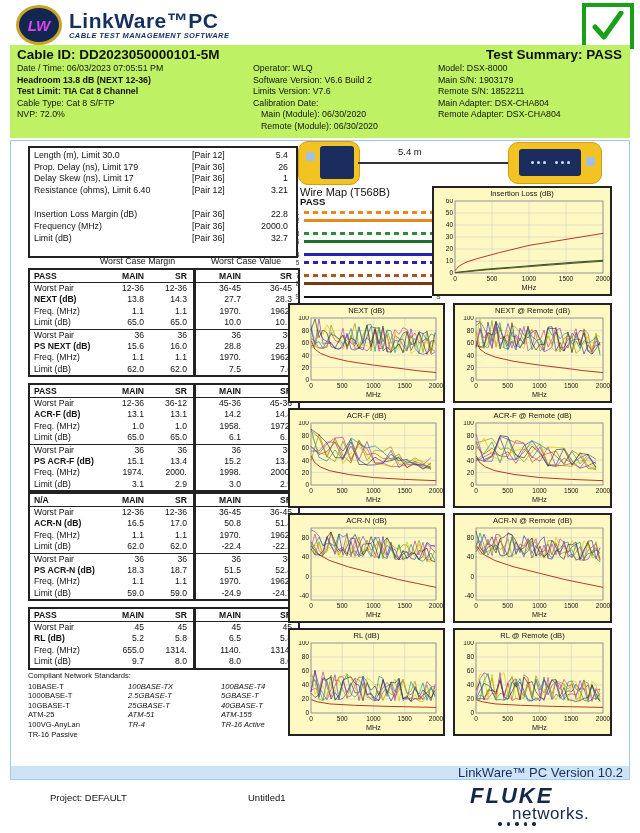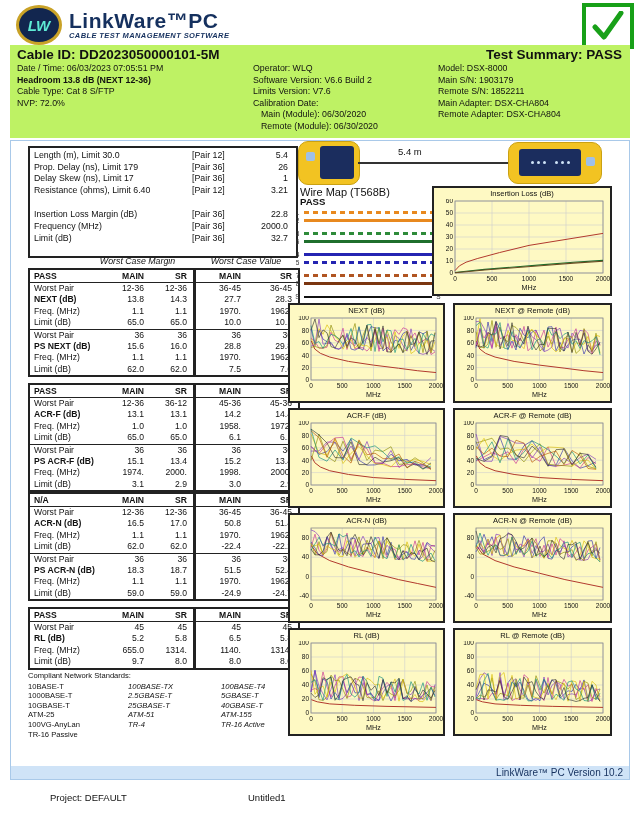--- a/index.html
+++ b/index.html
@@ -2,21 +2,21 @@
 <html><head>
 <meta charset="utf-8">
 <style>
   html,body{margin:0;padding:0;background:#fff;}
   .page{position:relative;width:640px;height:833px;background:#fff;
         font-family:"Liberation Sans",sans-serif;color:#111;overflow:hidden;}
 
   
   .logo{position:absolute;left:16px;top:5px;display:flex;align-items:center;gap:7px;}
   .lw-badge{width:40px;height:34px;border-radius:50%;background:#12264f;border:3px solid #c9a227;
-            display:flex;align-items:center;justify-content:center;color:#5eead4;font-weight:bold;
+            display:flex;align-items:center;justify-content:center;color:#d946ef;font-weight:bold;
             font-style:italic;font-size:15px;}
   .logo-title{font-size:21px;font-weight:bold;color:#15305e;line-height:20px;letter-spacing:.5px;}
   .logo-sub{font-size:7.5px;font-weight:bold;font-style:italic;color:#15305e;letter-spacing:.4px;}
 
   .check-box{position:absolute;left:582px;top:3px;width:44px;height:38px;background:#fff;
              border:4px solid #18a018;display:flex;align-items:center;justify-content:center;}
 
   
   .hdrbox{position:absolute;left:10px;top:45px;width:620px;height:93px;background:#bef264;}
   .hdr-line1{position:absolute;left:7px;top:2px;font-size:13.5px;font-weight:bold;}
@@ -26,32 +26,32 @@
   .hdr-col.c2{left:243px;width:200px;}
   .hdr-col.c3{left:428px;width:190px;}
   .hdr-col .b{font-weight:bold;}
   .hdr-col .ind{padding-left:8px;}
 
   
   .mainbox{position:absolute;left:10px;top:140px;width:618px;height:638px;background:#fff;
            border:1px solid #a9c9e9;}
   .verstrip{position:absolute;left:0;bottom:0;width:100%;height:13px;background:#cfe3f7;
             display:flex;align-items:center;justify-content:flex-end;}
-  .verstrip span{font-size:10px;color:#15305e;padding-right:6px;}
+  .verstrip span{font-size:13px;color:#15305e;padding-right:6px;}
 
   
   .sumbox{position:absolute;left:28px;top:146px;width:266px;height:104px;border:2px solid #222;
           font-size:8.8px;padding:2px 0;}
   .sumrow{display:flex;line-height:11.6px;}
   .sumrow .lb{flex:1;padding-left:4px;}
   .sumrow .pr{width:52px;}
   .sumrow .vl{width:44px;text-align:right;padding-right:8px;}
   .sumgap{height:13px;}
 
-  .wc-hdr{position:absolute;top:256px;font-size:8.8px;text-align:center;font-style:italic;}
+  .wc-hdr{position:absolute;top:256px;font-size:8.8px;text-align:center;}
   .wc-hdr.m{left:80px;width:115px;}
   .wc-hdr.v{left:196px;width:100px;}
 
   .rtable{position:absolute;left:28px;width:268px;font-size:8.6px;}
   .rt-left{position:absolute;left:0;top:0;width:163px;border:2px solid #222;}
   .rt-right{position:absolute;left:166px;top:0;width:102px;border:2px solid #222;}
   .rt-hrow{display:flex;line-height:12px;border-bottom:1px solid #222;font-weight:bold;}
   .rt-row{display:flex;line-height:11.4px;}
   .rt-grp{border-bottom:1px solid #222;}
   .rt-grp:last-child{border-bottom:none;}
@@ -117,20 +117,21 @@
       <polyline points="4,16 13,26 30,2" fill="none" stroke="#18a018" stroke-width="5" stroke-linecap="round" stroke-linejoin="round"></polyline>
     </svg>
   </div>
 
   <div class="hdrbox">
     <div class="hdr-line1">Cable ID: DD2023050000101-5M</div>
     <div class="hdr-summary">Test Summary: PASS</div>
     <div class="hdr-col c1" id="hcol0">
         <div>Date / Time: 06/03/2023  07:05:51 PM</div>
         <div class="b ">Headroom 13.8 dB (NEXT 12-36)</div>
+        <div class="b ">Test Limit: TIA Cat 8 Channel</div>
         <div>Cable Type: Cat 8 S/FTP</div>
         <div>NVP: 72.0%</div>
       </div>
     <div class="hdr-col c2" id="hcol1">
         <div>Operator: WLQ</div>
         <div>Software Version: V6.6 Build 2</div>
         <div>Limits Version: V7.6</div>
         <div>Calibration Date:</div>
         <div class="ind">Main (Module): 06/30/2020</div>
         <div class="ind">Remote (Module): 06/30/2020</div>
@@ -952,14 +953,25 @@
           <polyline points="21,58.2 25,54.0 29,55.9 33,52.9 37,36.9 41,58.6 45,52.4 49,53.3 53,54.8 57,58.4 61,38.4 65,56.9 69,57.1 73,43.9 77,56.4 81,34.7 85,44.6 89,52.1 93,44.2 97,53.2 101,39.8 105,41.4 109,43.2 113,48.3 117,42.6 121,58.5 125,56.4 129,40.3 133,42.1 137,56.3 141,58.2 145,48.0" fill="none" stroke="#8a8a00" stroke-width="0.7" opacity="0.9"></polyline>
           <polyline points="21,47.6 25,33.4 29,33.3 33,58.0 37,33.3 41,59.5 45,35.4 49,31.5 53,54.9 57,34.4 61,58.2 65,55.9 69,54.3 73,37.3 77,55.1 81,56.7 85,57.4 89,49.9 93,42.4 97,52.3 101,58.7 105,49.6 109,42.1 113,60.2 117,39.8 121,40.8 125,60.3 129,40.7 133,60.5 137,40.3 141,44.0 145,60.5" fill="none" stroke="#d8bc00" stroke-width="0.7" opacity="0.9"></polyline>
           <polyline points="21,56.6 25,58.4 29,39.8 33,32.4 37,50.3 41,59.1 45,58.5 49,59.3 53,57.5 57,41.2 61,44.9 65,37.5 69,53.2 73,59.9 77,59.8 81,37.8 85,49.2 89,38.1 93,45.9 97,58.7 101,53.2 105,56.0 109,59.3 113,41.1 117,39.9 121,48.1 125,50.0 129,59.5 133,60.0 137,43.6 141,58.7 145,52.1" fill="none" stroke="#0a8a7a" stroke-width="0.7" opacity="0.9"></polyline>
           <polyline points="21,48.8 25,40.5 29,59.0 33,48.9 37,49.4 41,51.1 45,39.5 49,56.0 53,58.2 57,50.7 61,41.6 65,58.9 69,36.1 73,42.2 77,40.6 81,50.9 85,56.2 89,58.5 93,48.5 97,39.1 101,38.6 105,55.6 109,46.5 113,58.6 117,59.3 121,60.5 125,59.5 129,57.3 133,56.5 137,43.8 141,52.6 145,60.4" fill="none" stroke="#303030" stroke-width="0.7" opacity="0.9"></polyline>
         </svg>
       </div>
     </div>
 
   <div class="foot-proj">Project: DEFAULT</div>
   <div class="foot-doc">Untitled1</div>
+  <div class="fluke">
+    <div class="f1">FLUKE</div>
+    <div class="f2">networks.</div>
+    <div class="dots">
+        <i></i>
+        <i></i>
+        <i></i>
+        <i></i>
+        <i></i>
+      </div>
+  </div>
 
 </div>
 
 </body></html>

